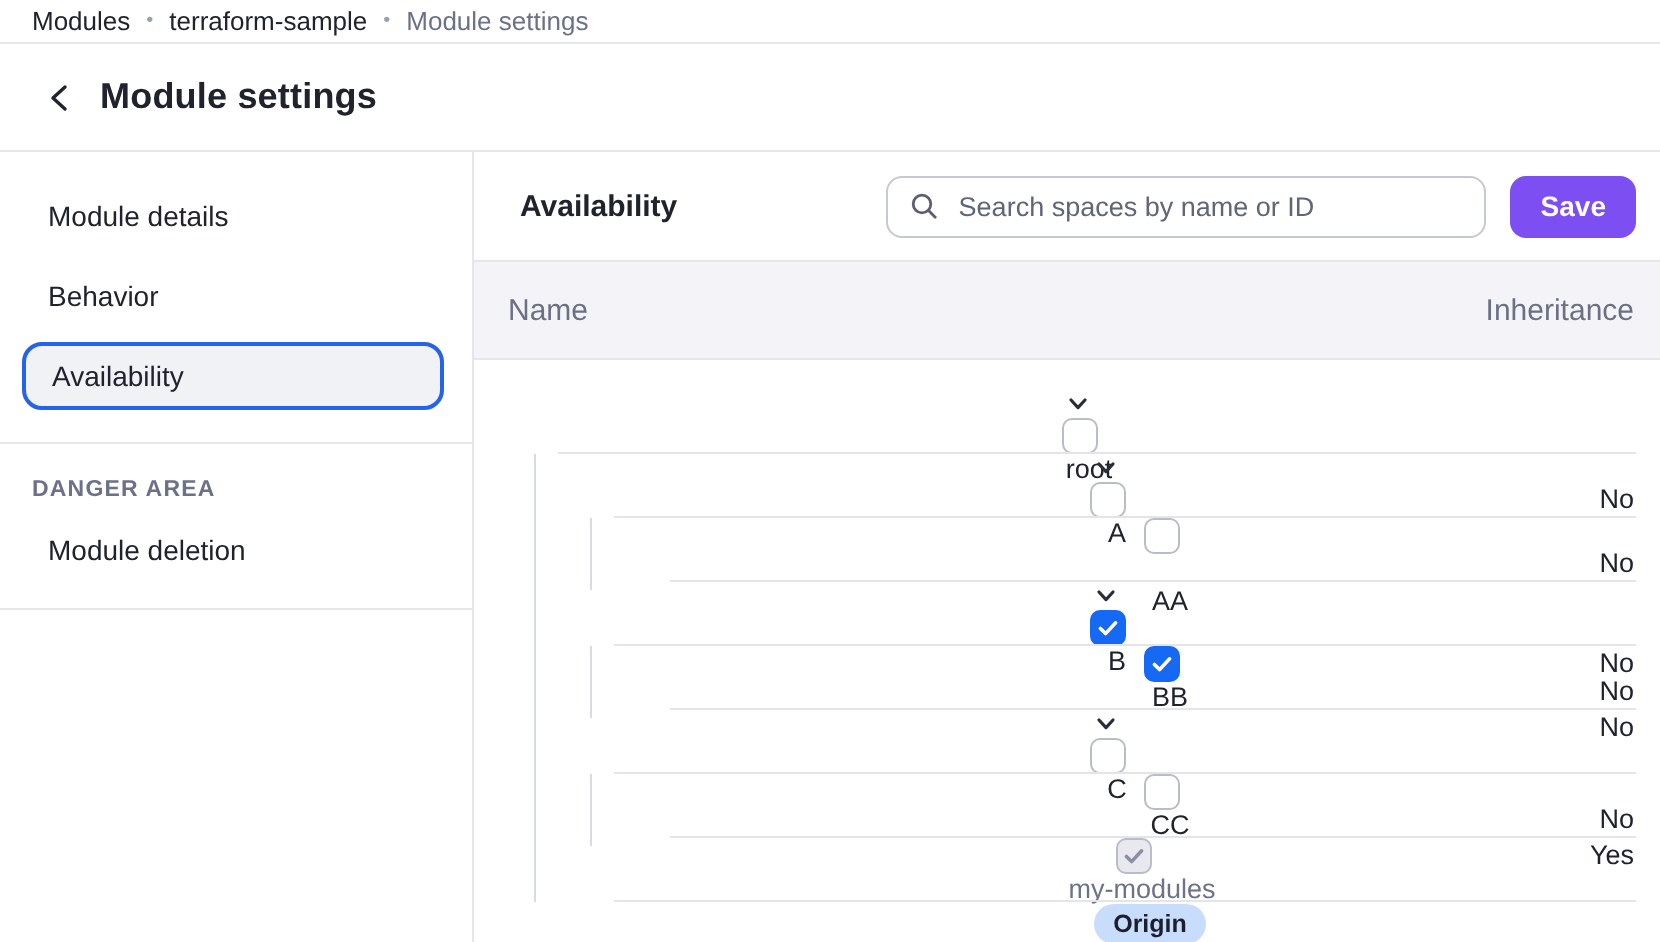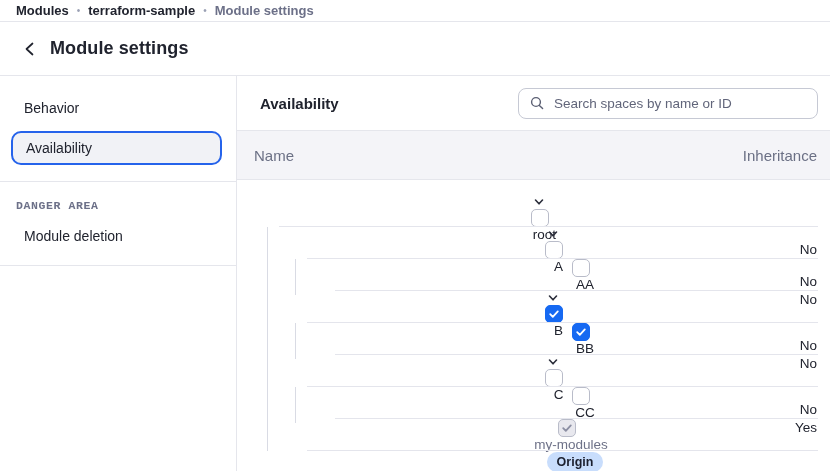--- a/index.html
+++ b/index.html
@@ -2,21 +2,21 @@
 <html><head>
 <meta charset="utf-8">
 <style>
   * { margin:0; padding:0; box-sizing:border-box; }
   html,body { width:830px; height:471px; overflow:hidden; background:#fff;
     font-family:"Liberation Sans","DejaVu Sans",sans-serif; color:#20232e; }
 
   
   .breadcrumb-bar { height:22px; border-bottom:1px solid #e5e6ec; display:flex;
     align-items:center; padding:0 16px; font-size:13px; }
-  .crumb { color:#20232e; white-space:nowrap;font-weight:bold; }
+  .crumb { color:#20232e; white-space:nowrap; }
   .crumb.muted { color:#6c7088; }
   .crumb-sep { color:#9aa0b4; font-size:10px; margin:0 8px; }
 
   
   .app-header { height:54px; border-bottom:1px solid #e5e6ec; display:flex;
     align-items:center; padding:0 18px; }
   .back-btn { width:24px; height:24px; display:flex; align-items:center;
     justify-content:center; cursor:pointer; margin-right:8px; }
   .page-title { font-size:18px; font-weight:700; letter-spacing:.1px; }
 
@@ -25,21 +25,21 @@
 
   
   .sidebar { width:237px; border-right:1px solid #e5e6ec; padding-top:12px;
     flex-shrink:0; }
   .side-item { height:40px; display:flex; align-items:center; font-size:14px;
     padding-left:24px; cursor:pointer; }
   .side-item.active { height:34px; margin:3px 14px 3px 11px; padding-left:13px;
     background:#f1f2f6; border:2px solid #2563eb; border-radius:10px; }
   .side-divider { border:none; border-top:1px solid #e5e6ec; margin-top:16px; }
   .side-section-label { font-size:11.5px; font-weight:700; color:#6c7088;
-    letter-spacing:.6px; padding:17px 0 4px 16px;font-family:Liberation Mono, monospace; }
+    letter-spacing:.6px; padding:17px 0 4px 16px; }
   .side-divider-bottom { border:none; border-top:1px solid #e5e6ec; margin-top:9px; }
 
   
   .main { flex:1; display:flex; flex-direction:column; }
   .main-header { height:55px; border-bottom:1px solid #e5e6ec; display:flex;
     align-items:center; padding:0 12px 0 23px; }
   .main-title { font-size:15px; font-weight:700; }
   .search-box { margin-left:auto; width:300px; height:31px; border:1px solid #c6c9d4;
     border-radius:8px; display:flex; align-items:center; padding:0 10px; background:#fff; }
   .search-box input { border:none; outline:none; flex:1; font-size:13.5px;
@@ -91,20 +91,21 @@
       <path d="M11.5 3.5 L5.5 9 L11.5 14.5" fill="none" stroke="#20232e" stroke-width="1.7" stroke-linecap="round" stroke-linejoin="round"></path>
     </svg>
   </div>
   <div class="page-title">Module settings</div>
 </div>
 
 <div class="body-row">
 
   <div class="sidebar">
     <div id="side-items">
+        <div class="side-item">Module details</div>
         <div class="side-item">Behavior</div>
         <div class="side-item active">Availability</div>
       </div>
     <hr class="side-divider">
     <div class="side-section-label">DANGER AREA</div>
     <div id="danger-items">
         <div class="side-item">Module deletion</div>
       </div>
     <hr class="side-divider-bottom">
   </div>
@@ -112,20 +113,21 @@
   <div class="main">
     <div class="main-header">
       <div class="main-title">Availability</div>
       <div class="search-box">
         <svg width="16" height="16" viewBox="0 0 16 16">
           <circle cx="7" cy="7" r="4.4" fill="none" stroke="#5b5f73" stroke-width="1.4"></circle>
           <line x1="10.4" y1="10.4" x2="13.6" y2="13.6" stroke="#5b5f73" stroke-width="1.4" stroke-linecap="round"></line>
         </svg>
         <input type="text" value="" placeholder="Search spaces by name or ID" style="">
       </div>
+      <button class="save-btn">Save</button>
     </div>
 
     <div class="table-head">
       <span class="col-name">Name</span>
       <span class="col-inherit">Inheritance</span>
     </div>
 
     <div class="rows" id="rows">
         <div class="row" style="padding-left: 22px;">
           <span class="chev">
@@ -142,21 +144,21 @@
           <span class="chev">
             <svg width="12" height="12" viewBox="0 0 12 12">
               <path d="M2.5 4 L6 7.8 L9.5 4" fill="none" stroke="#2a2d3a" stroke-width="1.6" stroke-linecap="round" stroke-linejoin="round"></path>
             </svg>
           </span>
           <span class="cbx"></span>
           <span class="row-label">A</span>
           <span class="inherit-val">No</span>
           <div class="row-divider" style="left: 70px;"></div>
         </div>
-        <div class="row" style="padding-left: 103px;">
+        <div class="row" style="padding-left: 103px; gap: 16px;">
           <span class="cbx"></span>
           <span class="row-label">AA</span>
           <span class="inherit-val">No</span>
           <div class="row-divider" style="left: 98px;"></div>
         </div>
         <div class="row" style="padding-left: 50px;">
           <span class="chev">
             <svg width="12" height="12" viewBox="0 0 12 12">
               <path d="M2.5 4 L6 7.8 L9.5 4" fill="none" stroke="#2a2d3a" stroke-width="1.6" stroke-linecap="round" stroke-linejoin="round"></path>
             </svg>

